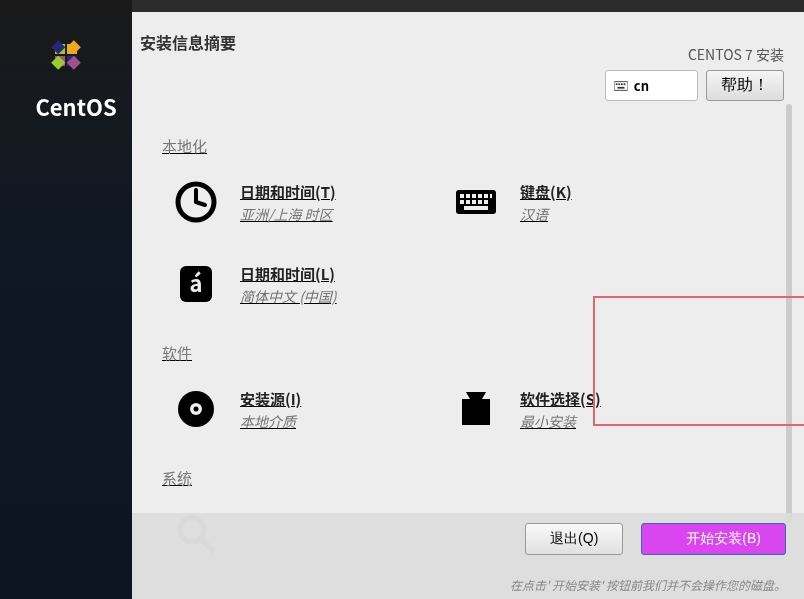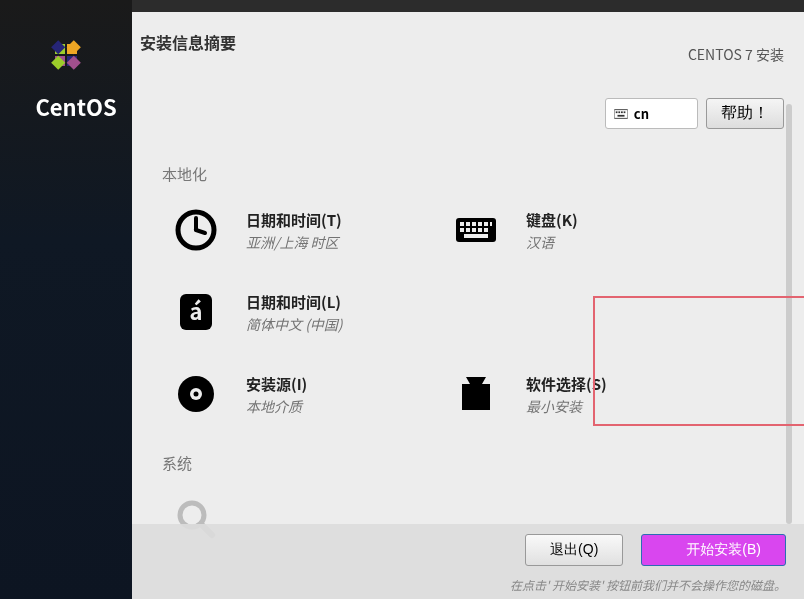--- a/index.html
+++ b/index.html
@@ -58,21 +58,20 @@
   gap: 6px;
 }
 .install-label {
   font-size: 14px;
   color: #555;
   margin-top: 14px;
 }
 .lang-help-row {
   display: flex;
   gap: 8px;
-  margin-top: 28px;
 }
 .keyboard-indicator {
   background: #fff;
   border: 1px solid #bbb;
   border-radius: 3px;
   padding: 4px 48px 4px 8px;
   display: flex;
   align-items: center;
   gap: 6px;
   font-weight: bold;
@@ -84,20 +83,21 @@
   border-radius: 3px;
   padding: 4px 14px;
   font-size: 16px;
   cursor: pointer;
 }
 .content {
   padding: 20px 28px 0 30px;
   height: 460px;
   overflow: hidden;
   position: relative;
+  text-decoration: underline;
 }
 .scrollbar-track {
   position: absolute;
   right: 12px;
   top: 92px;
   width: 6px;
   height: 420px;
   background: #ccc;
   border-radius: 3px;
 }
@@ -107,21 +107,21 @@
   margin: 14px 0 8px 0;
 }
 .section-grid {
   display: flex;
   flex-wrap: wrap;
 }
 .spoke {
   width: 280px;
   display: flex;
   align-items: center;
-  gap: 26px;
+  gap: 20px;
   padding: 14px 10px;
   cursor: pointer;
   margin-bottom: 6px;
 }
 .spoke-icon {
   width: 48px;
   height: 48px;
   flex-shrink: 0;
   display: flex;
   align-items: center;
@@ -159,21 +159,21 @@
 .bottom-bar {
   position: absolute;
   left: 132px;
   bottom: 0;
   width: 672px;
   background: rgba(220,220,220,0.9);
   padding: 10px 18px 6px 10px;
   display: flex;
   flex-direction: column;
   align-items: flex-end;
-  gap: 10px;
+  gap: 21px;
   justify-content: center;
 }
 .bottom-buttons {
   display: flex;
   gap: 18px;
 }
 .quit-button, .begin-button {
   border: 1px solid #999;
   border-radius: 3px;
   padding: 6px 24px;
@@ -289,20 +289,21 @@
               <text x="24" y="32" font-size="22" fill="#ededed" text-anchor="middle" font-weight="bold">á</text>
             </svg>
         </div>
         <div class="spoke-text">
           <span class="spoke-title">日期和时间(L)</span>
           <span class="spoke-status">简体中文 (中国)</span>
         </div>
       </div>
     </div>
 
+    <div class="section-title">软件</div>
     <div class="section-grid">
       <div class="spoke">
         <div class="spoke-icon">
           <svg width="48" height="48" viewBox="0 0 48 48">
               <circle cx="24" cy="24" r="18" fill="#000"></circle>
               <circle cx="24" cy="24" r="6" fill="#ededed"></circle>
               <circle cx="24" cy="24" r="2.5" fill="#000"></circle>
             </svg>
         </div>
         <div class="spoke-text">

